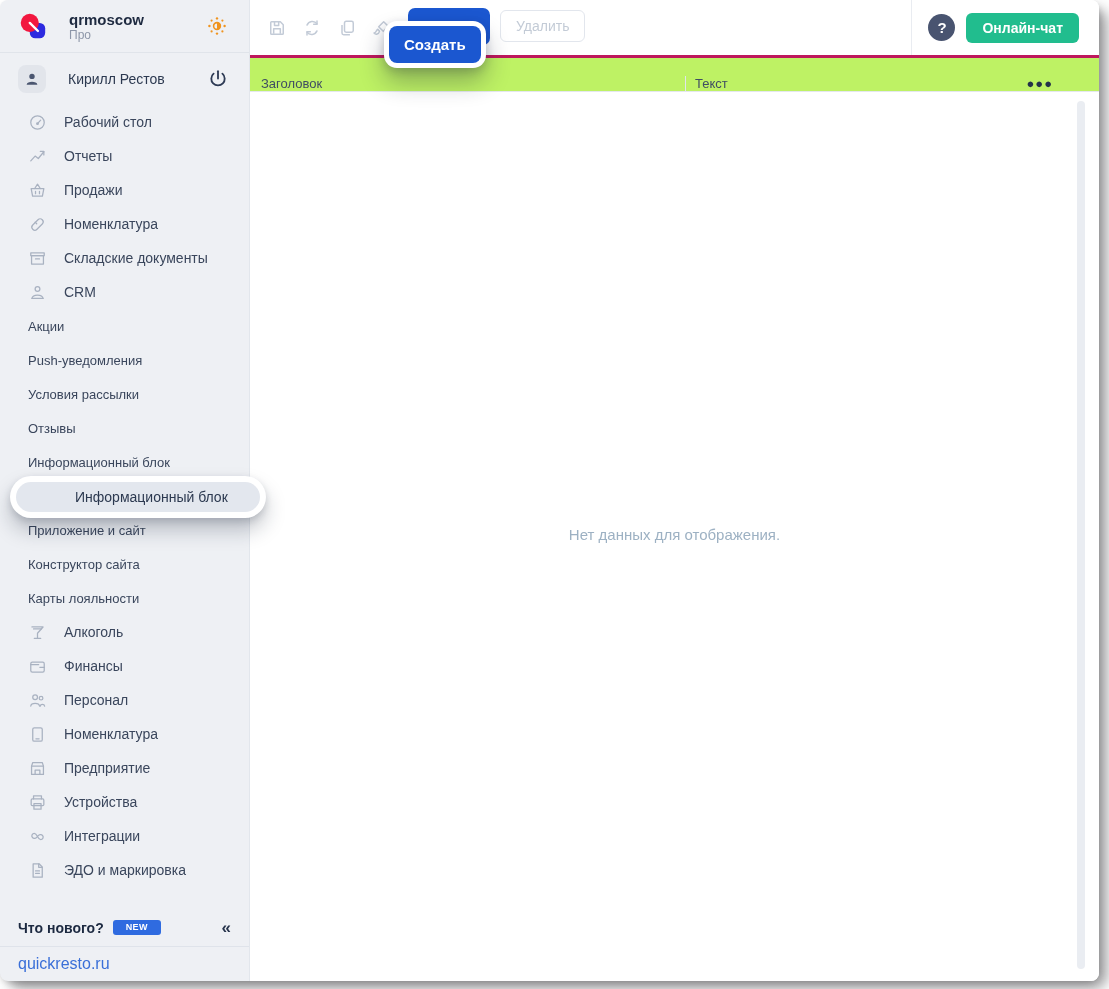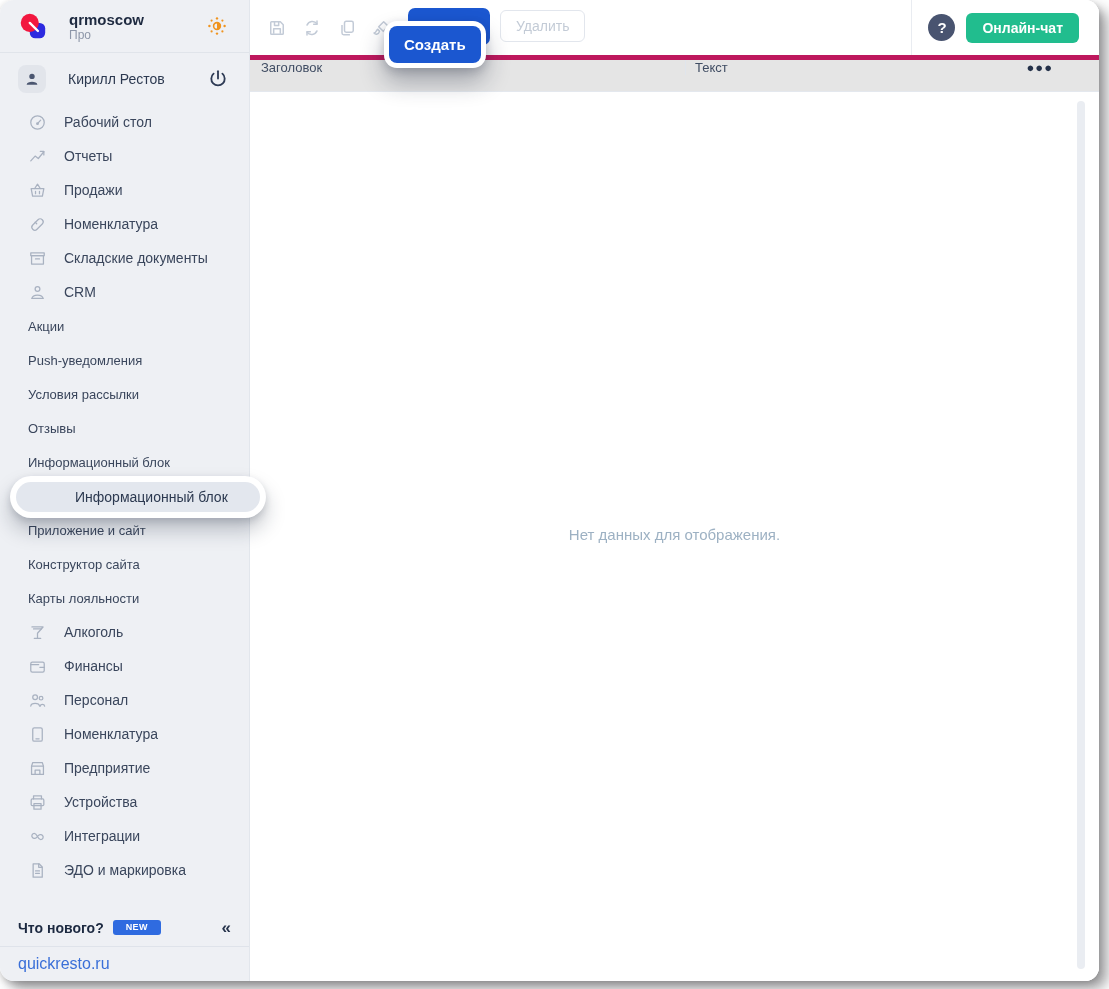--- a/index.html
+++ b/index.html
@@ -2,21 +2,21 @@
 <html><head>
 <meta charset="utf-8">
 <style>
   * { box-sizing: border-box; margin: 0; padding: 0; }
   html, body { width: 1109px; height: 989px; background: #fff; font-family: "Liberation Sans", sans-serif; }
   .window {
     position: relative; width: 1099px; height: 981px; background: #fff;
     border-radius: 14px; overflow: visible;
     box-shadow: 8px 8px 13px rgba(40,40,45,.45), 0 2px 6px rgba(0,0,0,.18);
   }
-  .window-clip { position:absolute; inset:0; border-radius:14px; overflow:hidden; }
+  .window-clip { position:absolute; inset:0; border-radius:8px; overflow:hidden; }
 
   
   .sidebar { position:absolute; left:0; top:0; bottom:0; width:250px; background:#eef0f4; border-right:1px solid #e2e6ec; display:flex; flex-direction:column; }
   .sb-header { height:53px; display:flex; align-items:center; padding:0 20px 0 18px; border-bottom:1px solid #e0e4ea; flex:0 0 auto; }
   .logo { width:29px; height:29px; flex:0 0 auto; }
   .brand-block { margin-left:22px; flex:1; }
   .brand-name { font-size:15px; font-weight:bold; color:#1e2a40; line-height:17px; }
   .brand-plan { font-size:12px; color:#8d96a8; line-height:14px; }
   .theme-btn { width:24px; height:24px; flex:0 0 auto; cursor:pointer; }
 
@@ -44,21 +44,21 @@
   .main { position:absolute; left:250px; right:0; top:0; bottom:0; background:#fff; }
   .toolbar { position:relative; height:55px; background:#fff; display:flex; align-items:center; padding-left:17px; }
   .tb-icons { display:flex; align-items:center; gap:15px; }
   .tb-icon { width:20px; height:20px; cursor:pointer; }
   .btn-create-orig { position:absolute; left:158px; top:8px; width:82px; height:37px; background:#1b57d0; border:none; border-radius:7px; color:#fff; font-size:15px; font-weight:bold; font-family:"Liberation Sans",sans-serif; cursor:pointer; }
   .btn-delete { position:absolute; left:250px; top:10px; height:32px; padding:0 15px; background:#fff; border:1px solid #e2e6ed; border-radius:6px; color:#c3cbd6; font-size:14px; font-family:"Liberation Sans",sans-serif; cursor:default;text-align:center; }
   .tb-right { position:absolute; right:0; top:0; height:100%; display:flex; align-items:center; border-left:1px solid #e9ecf1; padding:0 20px 0 16px; gap:11px; }
   .help-btn { width:27px; height:27px; border-radius:50%; background:#495470; color:#fff; font-size:15px; font-weight:bold; display:flex; align-items:center; justify-content:center; cursor:pointer; }
   .btn-chat { height:30px; padding:0 16px; background:#21bd8e; border:none; border-radius:6px; color:#fff; font-size:14px; font-weight:bold; font-family:"Liberation Sans",sans-serif; cursor:pointer; }
 
-  .table-header { height:37px; display:flex; align-items:flex-start; background:#e5e5e5; border-top:5px solid #be185d; border-bottom:1px solid #e4e8ee; }
+  .table-header { height:37px; display:flex; align-items:flex-end; background:#bef264; border-top:3px solid #be185d; border-bottom:1px solid #e4e8ee; }
   .th-col1 { width:436px; display:flex; align-items:center; padding-left:11px; border-right:1px solid #e0e5ec; font-size:13px; color:#404d63; }
   .th-col2 { flex:1; display:flex; align-items:center; justify-content:space-between; padding:0 17px 0 9px; font-size:13px; color:#404d63; }
   .options-icon { font-size:13px; letter-spacing:1px; color:#243149; font-weight:bold; cursor:pointer; }
   .th-gutter { width:29px; border-left:1px solid #e0e5ec; }
 
   .content { position:absolute; left:0; right:0; top:93px; bottom:0; background:#fff; }
   .empty-msg { position:absolute; left:0; right:0; top:433px; text-align:center; font-size:15px; color:#9db1c3; }
   .vscroll { position:absolute; right:14px; top:8px; bottom:12px; width:8px; background:#eaedf2; border-radius:4px; cursor:pointer; }
 
   

